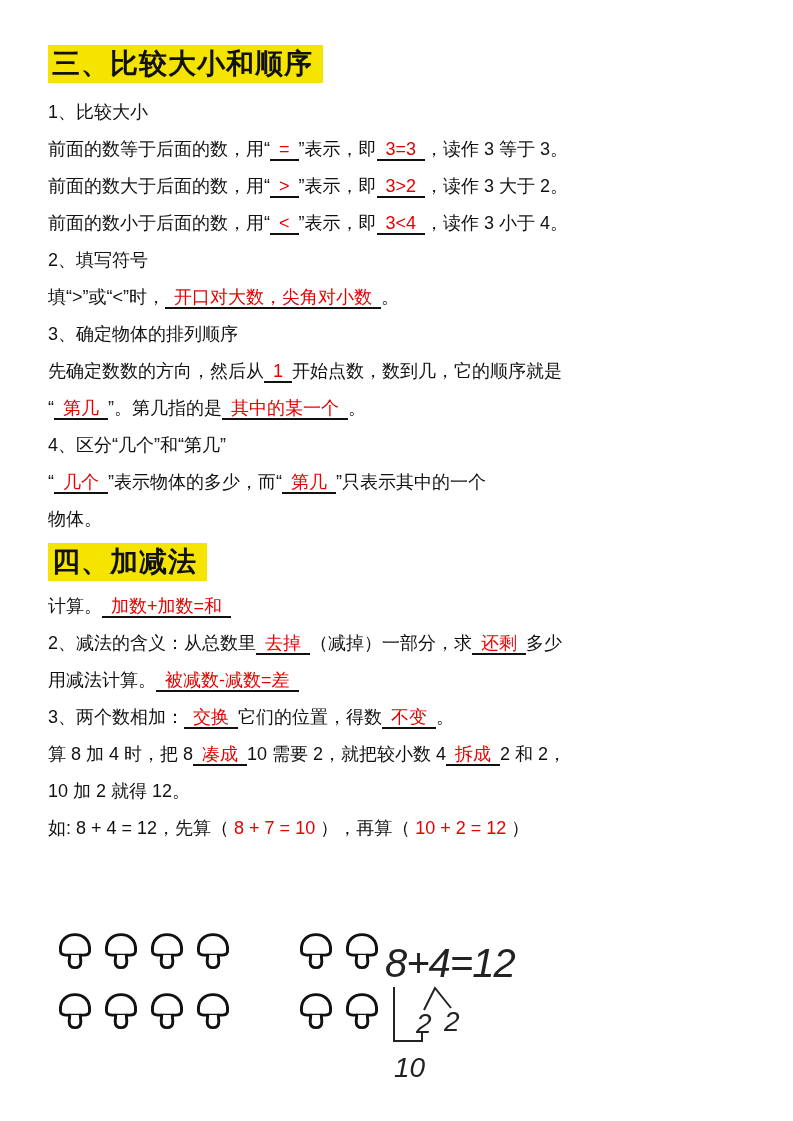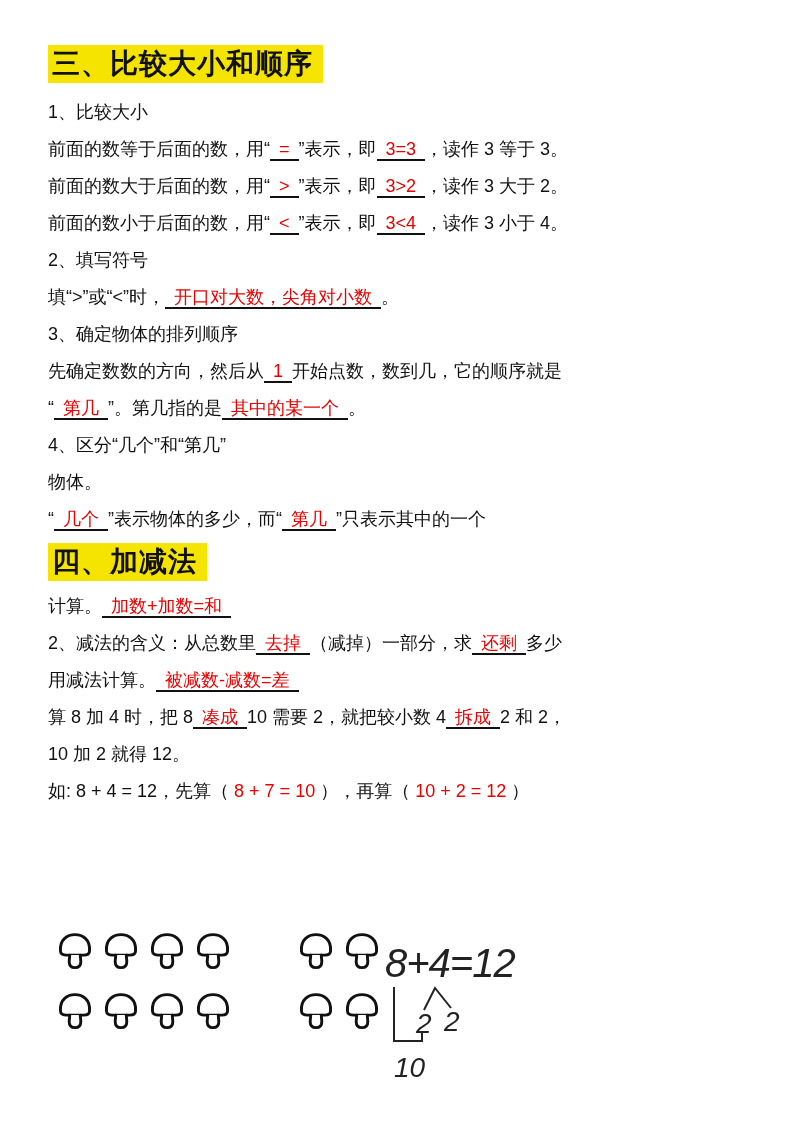--- a/index.html
+++ b/index.html
@@ -52,32 +52,33 @@
         <div class="line"><span class="seg-n">1、比较大小</span></div>
         <div class="line"><span class="seg-n">前面的数等于后面的数，用“</span><span class="seg-ru">=</span><span class="seg-n">”表示，即</span><span class="seg-ru">3=3</span><span class="seg-n">，读作 3 等于 3。</span></div>
         <div class="line"><span class="seg-n">前面的数大于后面的数，用“</span><span class="seg-ru">&gt;</span><span class="seg-n">”表示，即</span><span class="seg-ru">3&gt;2</span><span class="seg-n">，读作 3 大于 2。</span></div>
         <div class="line"><span class="seg-n">前面的数小于后面的数，用“</span><span class="seg-ru">&lt;</span><span class="seg-n">”表示，即</span><span class="seg-ru">3&lt;4</span><span class="seg-n">，读作 3 小于 4。</span></div>
         <div class="line"><span class="seg-n">2、填写符号</span></div>
         <div class="line"><span class="seg-n">填“&gt;”或“&lt;”时，</span><span class="seg-ru">开口对大数，尖角对小数</span><span class="seg-n">。</span></div>
         <div class="line"><span class="seg-n">3、确定物体的排列顺序</span></div>
         <div class="line"><span class="seg-n">先确定数数的方向，然后从</span><span class="seg-ru">1</span><span class="seg-n">开始点数，数到几，它的顺序就是</span></div>
         <div class="line"><span class="seg-n">“</span><span class="seg-ru">第几</span><span class="seg-n">”。第几指的是</span><span class="seg-ru">其中的某一个</span><span class="seg-n">。</span></div>
         <div class="line"><span class="seg-n">4、区分“几个”和“第几”</span></div>
+        <div class="line"><span class="seg-n">“</span><span class="seg-ru">几个</span><span class="seg-n">”表示物体的多少，而“</span><span class="seg-ru">第几</span><span class="seg-n">”只表示其中的一个</span></div>
         <div class="line"><span class="seg-n">物体。</span></div>
-        <div class="line"><span class="seg-n">“</span><span class="seg-ru">几个</span><span class="seg-n">”表示物体的多少，而“</span><span class="seg-ru">第几</span><span class="seg-n">”只表示其中的一个</span></div>
       </div>
 
     <div class="sec-heading second">
       <span class="hl">四、加减法</span>
     </div>
 
     <div>
         <div class="line"><span class="seg-n">计算。</span><span class="seg-ru">加数+加数=和</span></div>
         <div class="line"><span class="seg-n">2、减法的含义：从总数里</span><span class="seg-ru">去掉</span><span class="seg-n">（减掉）一部分，求</span><span class="seg-ru">还剩</span><span class="seg-n">多少</span></div>
         <div class="line"><span class="seg-n">用减法计算。</span><span class="seg-ru">被减数-减数=差</span></div>
+        <div class="line"><span class="seg-n">3、两个数相加：</span><span class="seg-ru">交换</span><span class="seg-n">它们的位置，得数</span><span class="seg-ru">不变</span><span class="seg-n">。</span></div>
         <div class="line"><span class="seg-n">算 8 加 4 时，把 8</span><span class="seg-ru">凑成</span><span class="seg-n">10 需要 2，就把较小数 4</span><span class="seg-ru">拆成</span><span class="seg-n">2 和 2，</span></div>
         <div class="line"><span class="seg-n">10 加 2 就得 12。</span></div>
         <div class="line"><span class="seg-n">如: 8 + 4 = 12，先算（ </span><span class="seg-r">8 + 7 = 10</span><span class="seg-n"> ），再算（ </span><span class="seg-r">10 + 2 = 12</span><span class="seg-n"> ）</span></div>
       </div>
   </div>
 
   <div class="illustration" style="position:absolute;left:0;top:921px;font-style:italic;">
     <div class="mush-group" style="left:55px;top:9px;">
         <div class="mushroom" style="left: 0px; top: 0px;">
           <svg viewBox="0 0 44 44" xmlns="http://www.w3.org/2000/svg">

